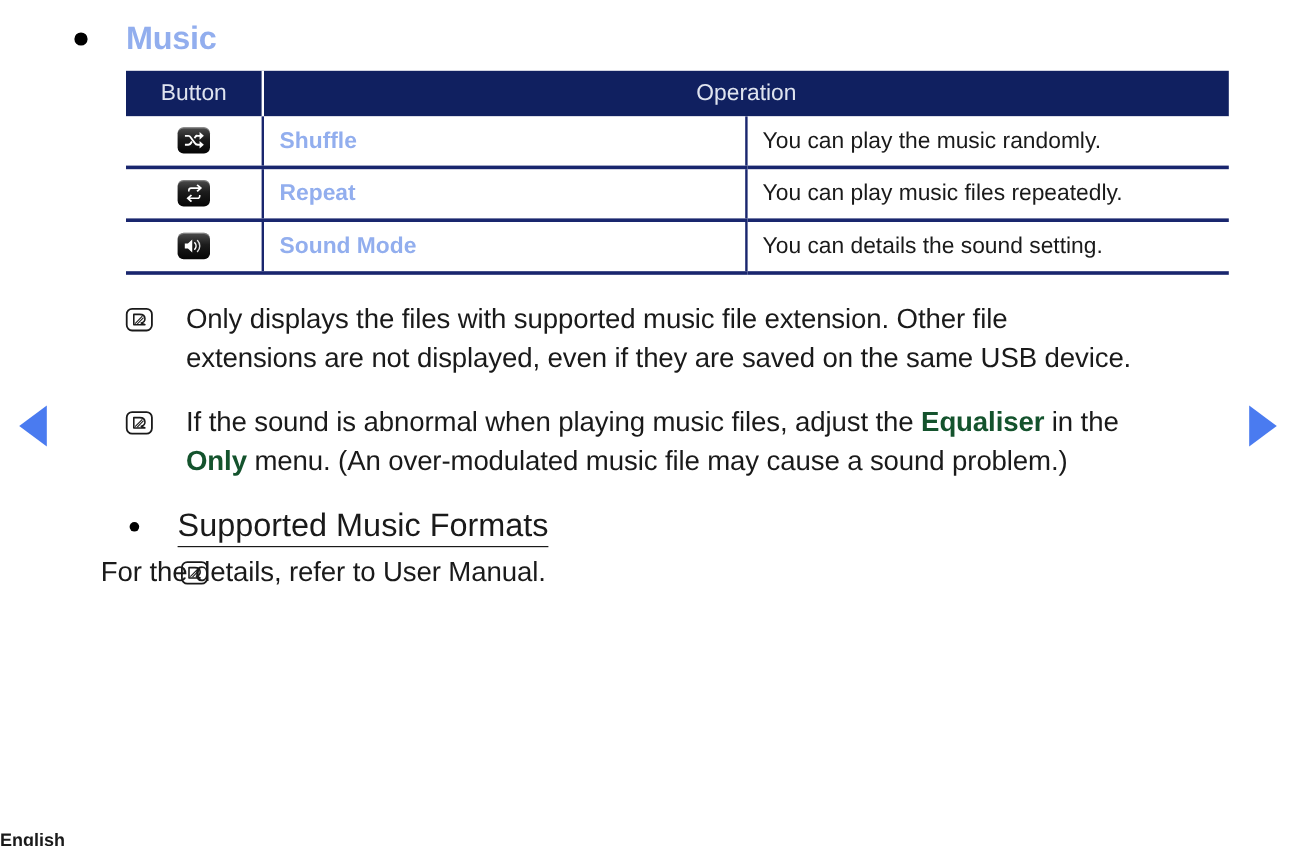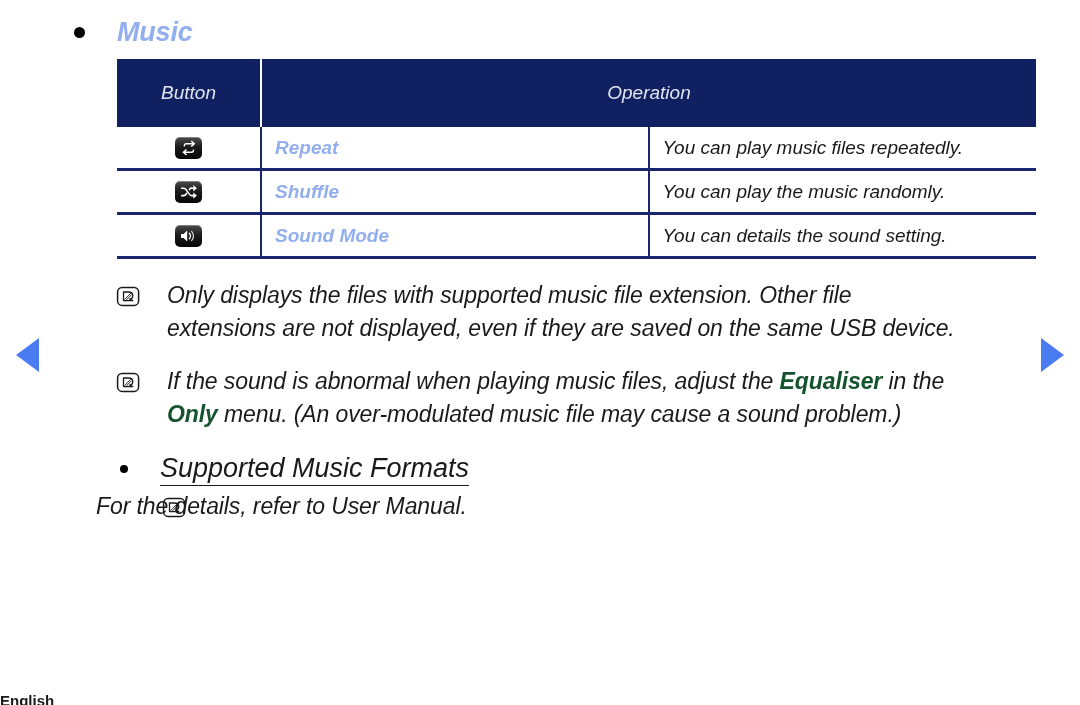--- a/index.html
+++ b/index.html
@@ -34,24 +34,23 @@
   .nav-arrow.right {
     right: 16px;
     border-top: 17px solid transparent;
     border-bottom: 17px solid transparent;
     border-left: 23px solid #4a7bf0;
   }
 
   
   .content {
     position: absolute;
-    left: 12px;
+    left: 0;
     top: 0;
     width: 952px;
-    font-style: italic;
   }
 
   
   .h-bullet {
     position: relative;
     margin: 14px 0 0 0;
     padding-left: 105px;
     font-size: 27px;
     font-weight: bold;
     color: #92aeee;
@@ -77,21 +76,21 @@
     border-collapse: collapse;
     width: 919px;
     table-layout: fixed;
   }
   table.btn-table thead th {
     background: #102060;
     color: #dfe4ef;
     font-size: 19px;
     font-weight: normal;
     height: 38px;
-    padding: 15px;
+    padding: 0;
     text-align: center;
     vertical-align: middle;
   }
   table.btn-table thead th.th-button {
     width: 113px;
     border-right: 2px solid #ffffff;
   }
   table.btn-table tbody td {
     border-bottom: 3px solid #19266e;
     height: 41px;
@@ -215,53 +214,53 @@
 
   <div class="tbl-wrap">
     <table class="btn-table">
       <thead>
         <tr>
           <th class="th-button">Button</th>
           <th colspan="2">Operation</th>
         </tr>
       </thead>
       <tbody>
-
-        <tr>
-          <td class="c-icon">
-            <span class="key">
-              <svg width="17" height="15" viewBox="0 0 17 15">
-                <path d="M3.2 6.0 V5.2 A2.6 2.6 0 0 1 5.8 2.6 H12.0 L10.2 0.9 L11.3 0 L14.9 3.2 L11.3 6.4 L10.2 5.5 L12.0 3.9 H5.8 A1.3 1.3 0 0 0 4.5 5.2 V6.0 Z" fill="#ffffff"></path>
-                <path d="M13.6 9.0 V9.8 A2.6 2.6 0 0 1 11.0 12.4 H4.8 L6.6 14.1 L5.5 15 L1.9 11.8 L5.5 8.6 L6.6 9.5 L4.8 11.1 H11.0 A1.3 1.3 0 0 0 12.3 9.8 V9.0 Z" fill="#ffffff"></path>
-              </svg>
-            </span>
-          </td>
-          <td class="c-label">Repeat</td>
-          <td class="c-desc">You can play music files repeatedly.</td>
-        </tr>
 
         <tr>
           <td class="c-icon">
             <span class="key">
               <svg width="17" height="14" viewBox="0 0 17 14">
                 <path d="M0.6 2.4 H3.4 C4.6 2.4 5.3 3.1 6.2 4.3 L9.2 8.4 C9.9 9.4 10.4 9.8 11.3 9.8 H13.6 V11.4 H11.3 C9.8 11.4 9.0 10.7 8.0 9.3 L5.0 5.2 C4.4 4.4 4.0 4.0 3.4 4.0 H0.6 Z" fill="#ffffff"></path>
                 <path d="M0.6 9.8 H3.4 C4.0 9.8 4.4 9.4 5.0 8.6 L5.9 7.3 L7.0 8.7 L6.2 9.8 C5.3 11.0 4.6 11.4 3.4 11.4 H0.6 Z" fill="#ffffff"></path>
                 <path d="M8.0 4.5 L9.0 3.2 C9.9 2.0 10.3 2.4 11.3 2.4 H13.6 V4.0 H11.3 C10.6 4.0 10.1 4.3 9.5 5.1 L9.1 5.7 Z" fill="#ffffff"></path>
                 <path d="M12.8 0 L16.4 3.2 L12.8 6.4 Z" fill="#ffffff"></path>
                 <path d="M12.8 7.4 L16.4 10.6 L12.8 13.8 Z" fill="#ffffff"></path>
               </svg>
             </span>
           </td>
           <td class="c-label">Shuffle</td>
           <td class="c-desc">You can play the music randomly.</td>
         </tr>
 
         <tr>
           <td class="c-icon">
             <span class="key">
+              <svg width="17" height="15" viewBox="0 0 17 15">
+                <path d="M3.2 6.0 V5.2 A2.6 2.6 0 0 1 5.8 2.6 H12.0 L10.2 0.9 L11.3 0 L14.9 3.2 L11.3 6.4 L10.2 5.5 L12.0 3.9 H5.8 A1.3 1.3 0 0 0 4.5 5.2 V6.0 Z" fill="#ffffff"></path>
+                <path d="M13.6 9.0 V9.8 A2.6 2.6 0 0 1 11.0 12.4 H4.8 L6.6 14.1 L5.5 15 L1.9 11.8 L5.5 8.6 L6.6 9.5 L4.8 11.1 H11.0 A1.3 1.3 0 0 0 12.3 9.8 V9.0 Z" fill="#ffffff"></path>
+              </svg>
+            </span>
+          </td>
+          <td class="c-label">Repeat</td>
+          <td class="c-desc">You can play music files repeatedly.</td>
+        </tr>
+
+        <tr>
+          <td class="c-icon">
+            <span class="key">
               <svg width="18" height="14" viewBox="0 0 18 14">
                 <path d="M1.0 5.0 H3.6 L7.2 1.6 V12.4 L3.6 9.0 H1.0 Z" fill="#ffffff"></path>
                 <path d="M9.3 4.3 A4.0 4.0 0 0 1 9.3 9.7" stroke="#ffffff" stroke-width="1.3" fill="none" stroke-linecap="round"></path>
                 <path d="M11.6 2.4 A6.6 6.6 0 0 1 11.6 11.6" stroke="#ffffff" stroke-width="1.2" fill="none" stroke-linecap="round" opacity="0.85"></path>
               </svg>
             </span>
           </td>
           <td class="c-label">Sound Mode</td>
           <td class="c-desc">You can details the sound setting.</td>
         </tr>

